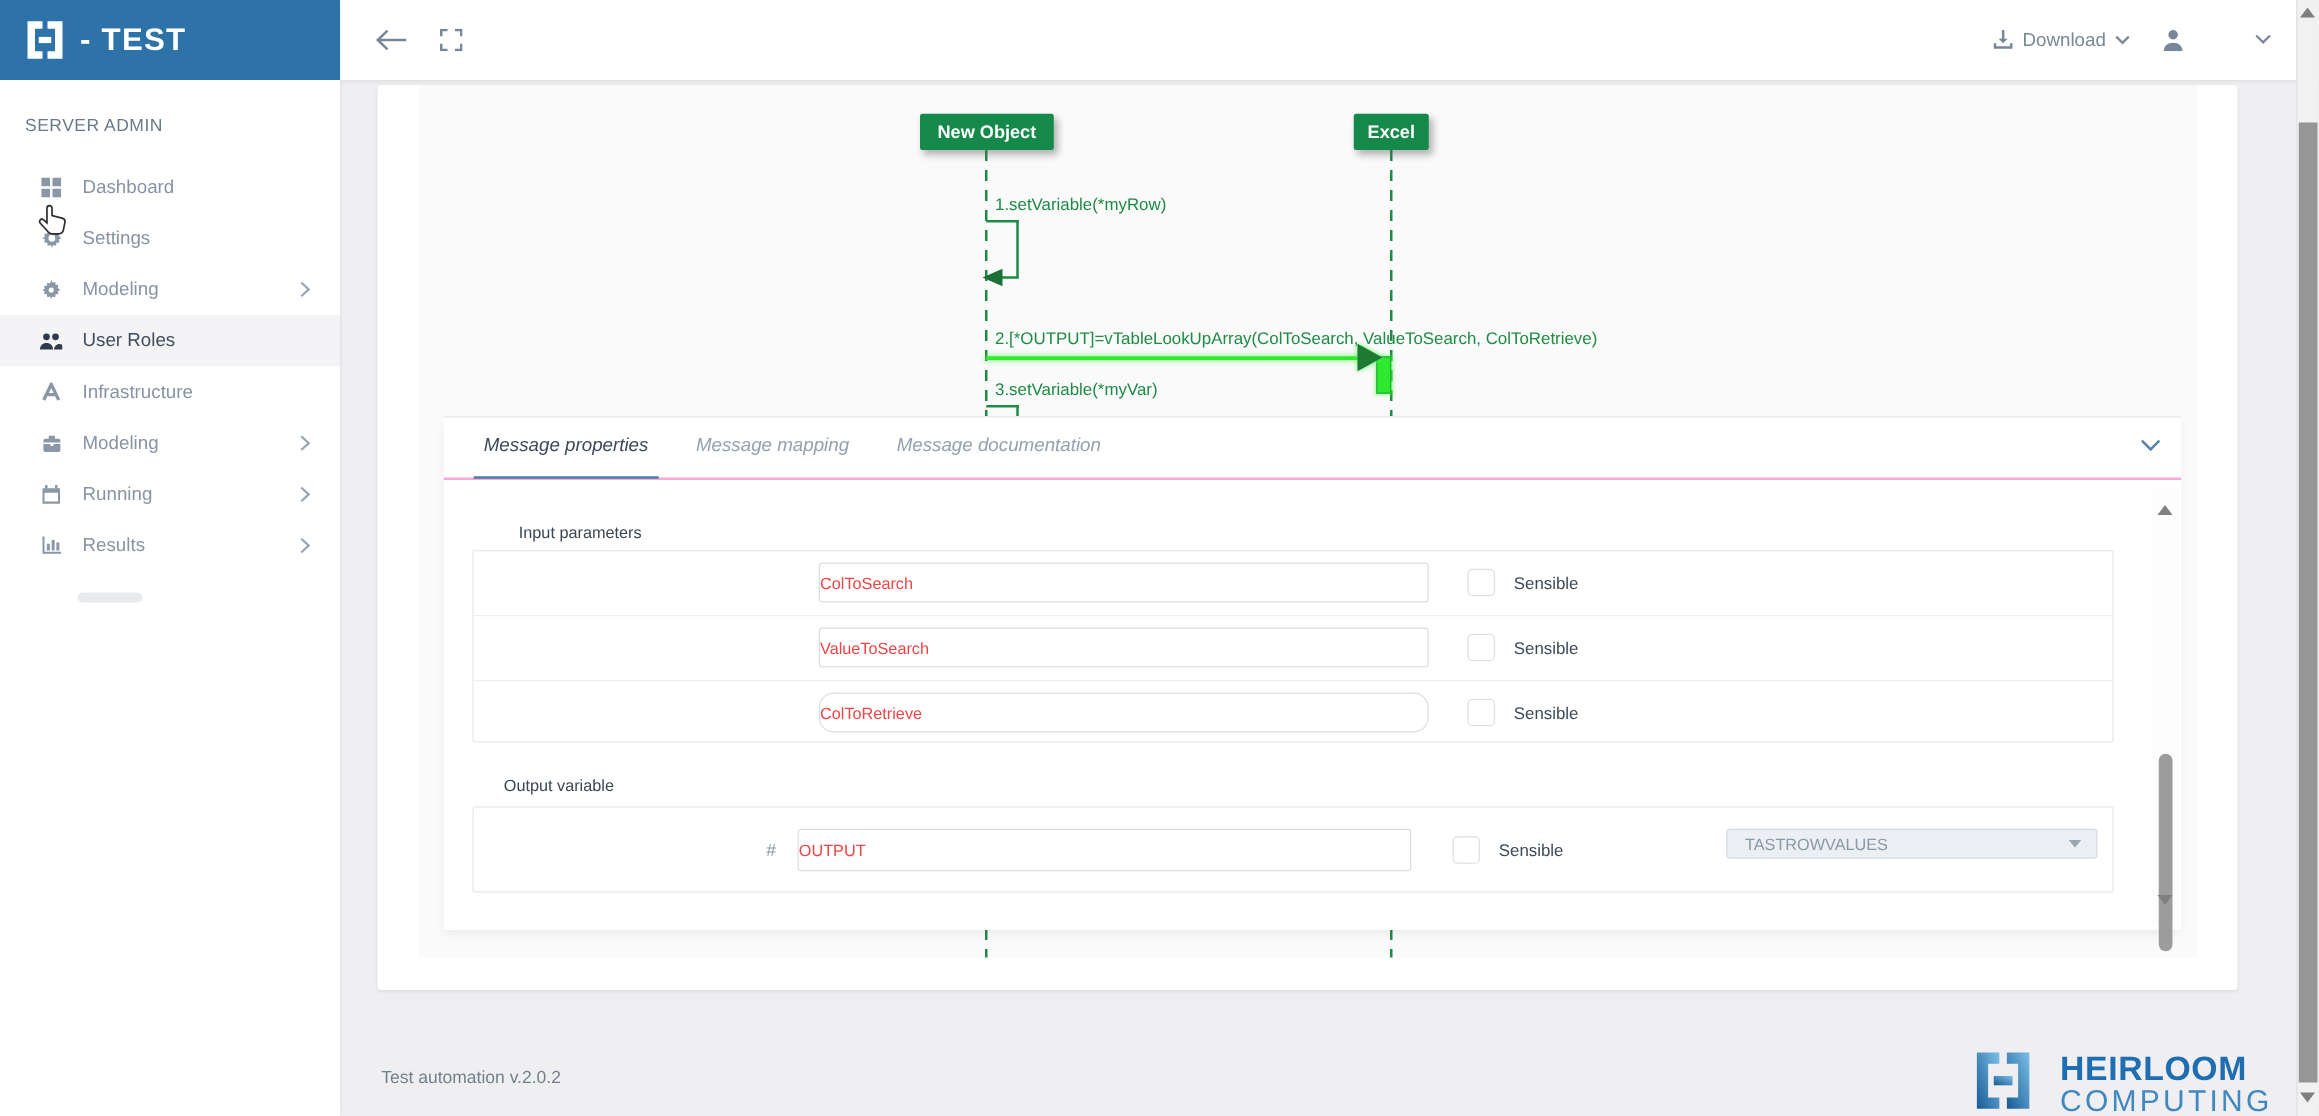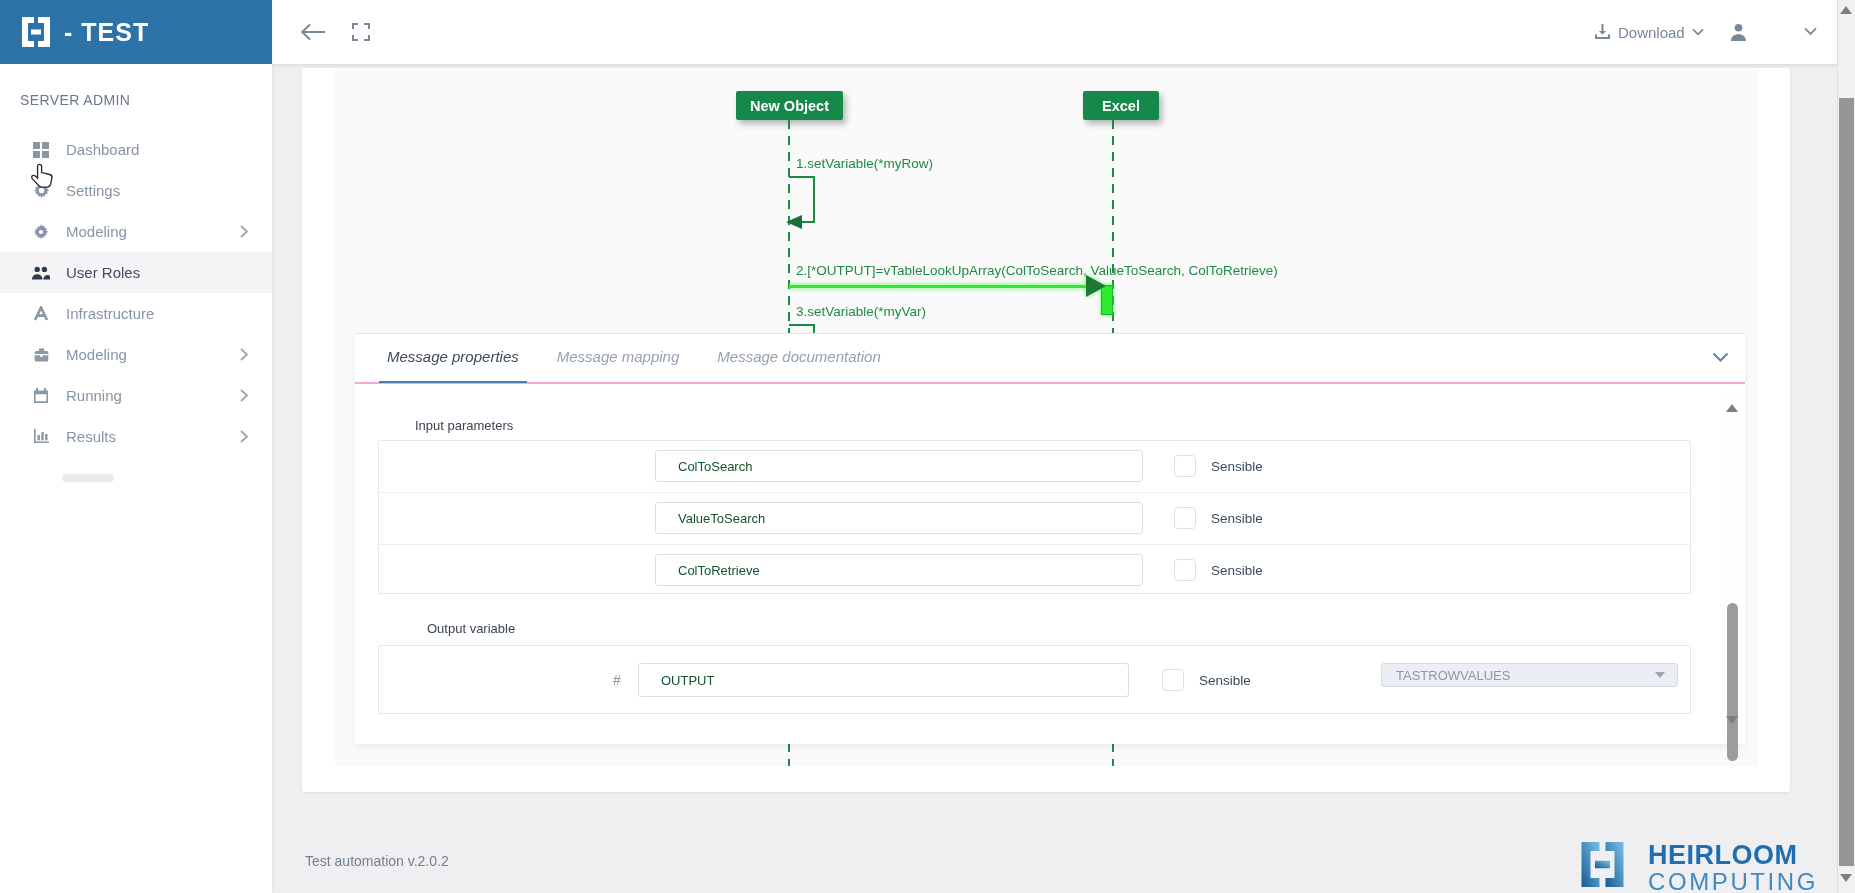--- a/index.html
+++ b/index.html
@@ -60,21 +60,21 @@
   .tab{padding:0 8px;margin-right:22px;line-height:48px;font-size:15px;color:#95a1af;cursor:pointer;
        border-bottom:2px solid transparent;}
   .tab.active{color:#3d4a57;border-bottom-color:#4a7eae;}
   .panel-collapse{position:absolute;left:1357px;top:15px;color:#5b81ad;cursor:pointer;}
   .group-title{position:absolute;font-size:13px;color:#3a4653;}
   .pbox{position:absolute;left:23px;width:1313px;border:1px solid #e5e8ec;border-radius:2px;
         box-sizing:border-box;background:#fff;}
   .prow{position:relative;height:51px;border-bottom:1px solid #eceef1;}
   .prow:last-child{border-bottom:none;}
   .txt{position:absolute;box-sizing:border-box;height:32px;border:1px solid #d9dee4;border-radius:3px;
-       padding:0 22px;font-family:"Liberation Sans",sans-serif;font-size:13px;color:#14532d;
+       padding:0 0;font-family:"Liberation Sans",sans-serif;font-size:13px;color:#ef4444;
        background:#fff;outline:none;}
   .cbx{position:absolute;width:22px;height:22px;border:1px solid #dce1e7;border-radius:4px;
        background:#fff;cursor:pointer;box-sizing:border-box;}
   .cbx-label{position:absolute;font-size:13.5px;color:#3d4a57;}
   .hash{position:absolute;font-size:14px;color:#8b98a6;}
   .dropdown{position:absolute;box-sizing:border-box;height:24px;background:#ebeff4;
             border:1px solid #d5dbe2;border-radius:3px;display:flex;align-items:center;
             padding:0 14px;font-size:13px;color:#8b98a6;cursor:pointer;}
   .dd-caret{position:absolute;right:12px;width:0;height:0;border-left:5px solid transparent;
             border-right:5px solid transparent;border-top:6px solid #9aa5b1;}
@@ -264,21 +264,21 @@
       <svg width="13" height="9" viewBox="0 0 13 9" fill="none" stroke="currentColor" stroke-width="1.8">
           <path d="M1 1.4l5.5 5.5L12 1.4"></path>
         </svg>
     </span>
   </div>
 
   <div class="card"></div>
   <div class="diagram"></div>
 
   <div class="actor" style="left:736px;top:91px;width:107px;">New Object</div>
-  <div class="actor" style="left:1083px;top:91px;width:76px;">Excel</div>
+  <div class="actor" style="left:1083px;top:91px;width:60px;">Excel</div>
 
   <div class="lifeline" style="left:788px;top:120px;height:213px;"></div>
   <div class="lifeline" style="left:1112px;top:120px;height:213px;"></div>
   <div class="lifeline" style="left:788px;top:743px;height:23px;"></div>
   <div class="lifeline" style="left:1112px;top:743px;height:23px;"></div>
 
   <div class="msg" style="left:796px;top:156px;">1.setVariable(*myRow)</div>
   <div class="gline" style="left:789px;top:176px;width:26px;height:2px;"></div>
   <div class="gline" style="left:813px;top:176px;width:2px;height:46px;"></div>
   <div class="gline" style="left:800px;top:221px;width:15px;height:2px;"></div>
@@ -312,27 +312,27 @@
         <input class="txt" style="left: 276px; top: 9px; width: 488px;" value="ColToSearch">
         <span class="cbx" style="left:795px;top:14px;"></span>
         <span class="cbx-label" style="left:832px;top:0;line-height:51px;">Sensible</span>
       </div>
       <div class="prow">
         <input class="txt" style="left: 276px; top: 9px; width: 488px;" value="ValueToSearch">
         <span class="cbx" style="left:795px;top:14px;"></span>
         <span class="cbx-label" style="left:832px;top:0;line-height:51px;">Sensible</span>
       </div>
       <div class="prow">
-        <input class="txt" style="left: 276px; top: 9px; width: 488px;" value="ColToRetrieve">
+        <input class="txt" style="left: 276px; top: 9px; width: 488px; border-radius: 12px;" value="ColToRetrieve">
         <span class="cbx" style="left:795px;top:14px;"></span>
         <span class="cbx-label" style="left:832px;top:0;line-height:51px;">Sensible</span>
       </div>
     </div>
 
-    <div class="group-title" style="left:72px;top:287px;">Output variable</div>
+    <div class="group-title" style="left:48px;top:287px;">Output variable</div>
 
     <div class="pbox" style="top:311px;height:69px;">
       <span class="hash" style="left:234px;top:0;line-height:69px;">#</span>
       <input class="txt" style="left: 259px; top: 17px; width: 491px; height: 34px;" value="OUTPUT">
       <span class="cbx" style="left:783px;top:23px;"></span>
       <span class="cbx-label" style="left:820px;top:0;line-height:69px;">Sensible</span>
       <div class="dropdown" style="left:1002px;top:17px;width:297px;">
         <span>TASTROWVALUES</span>
         <span class="dd-caret"></span>
       </div>

